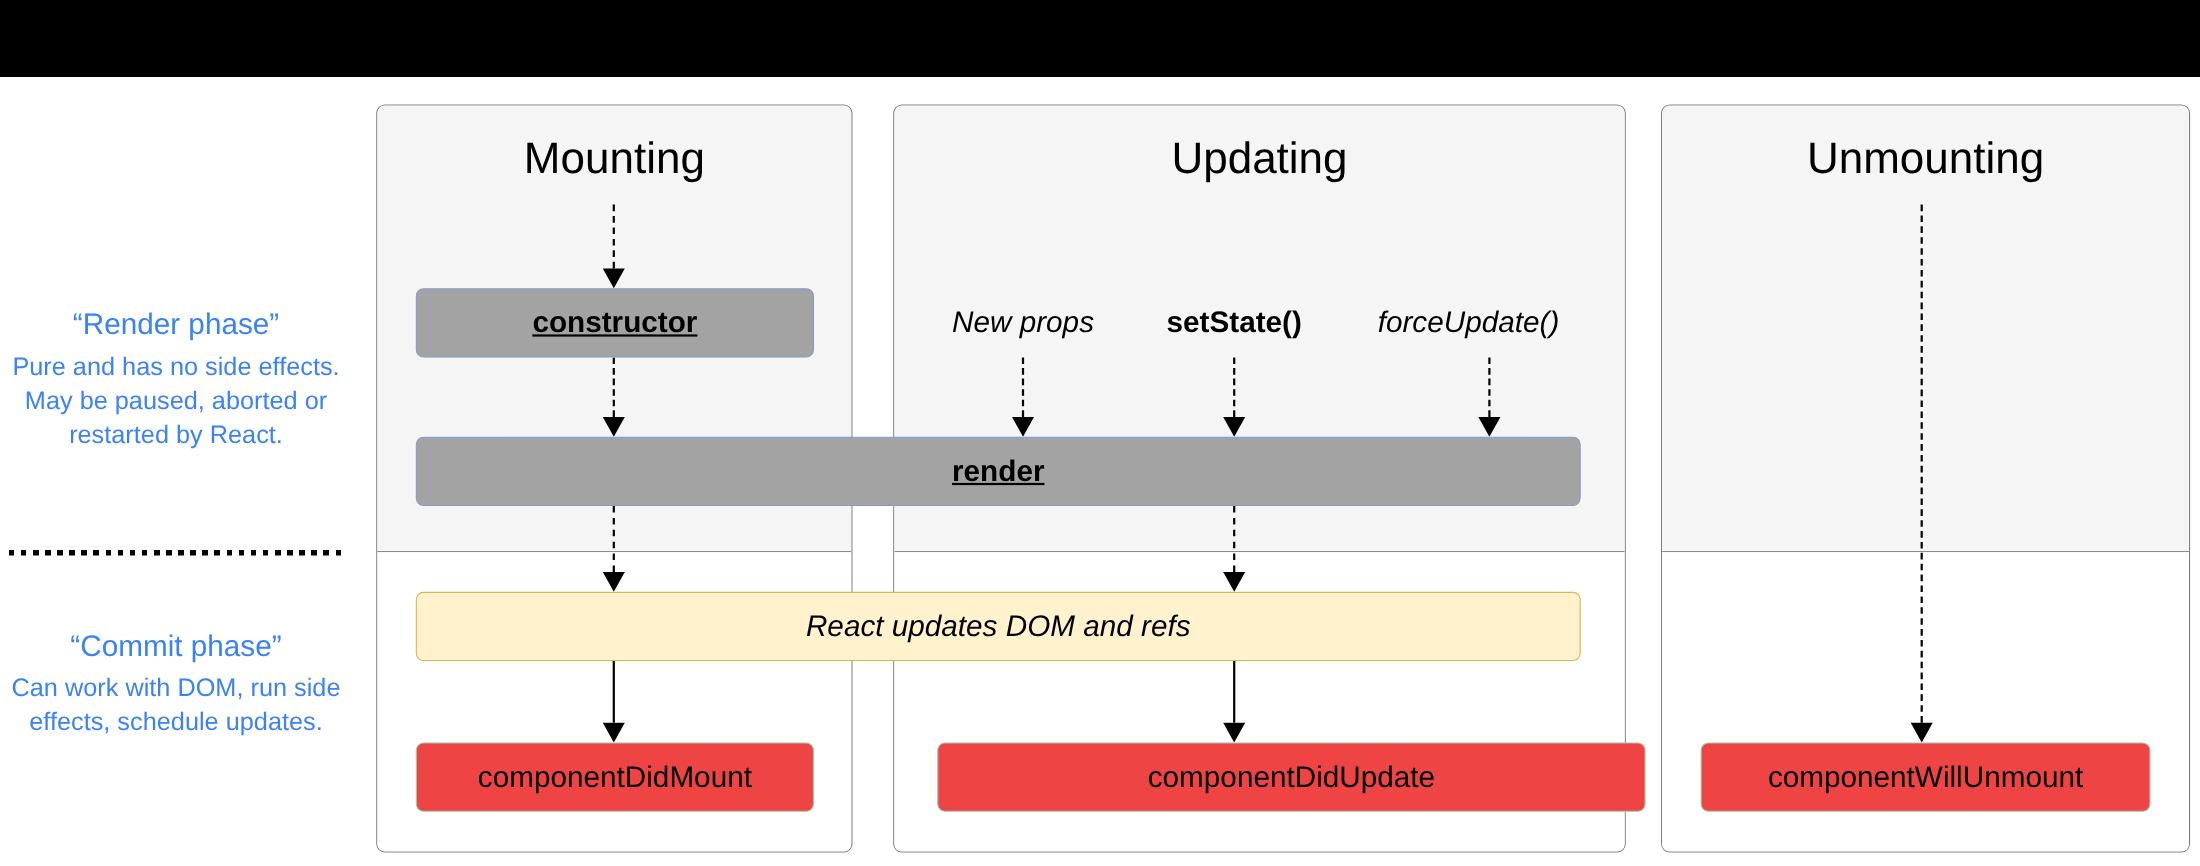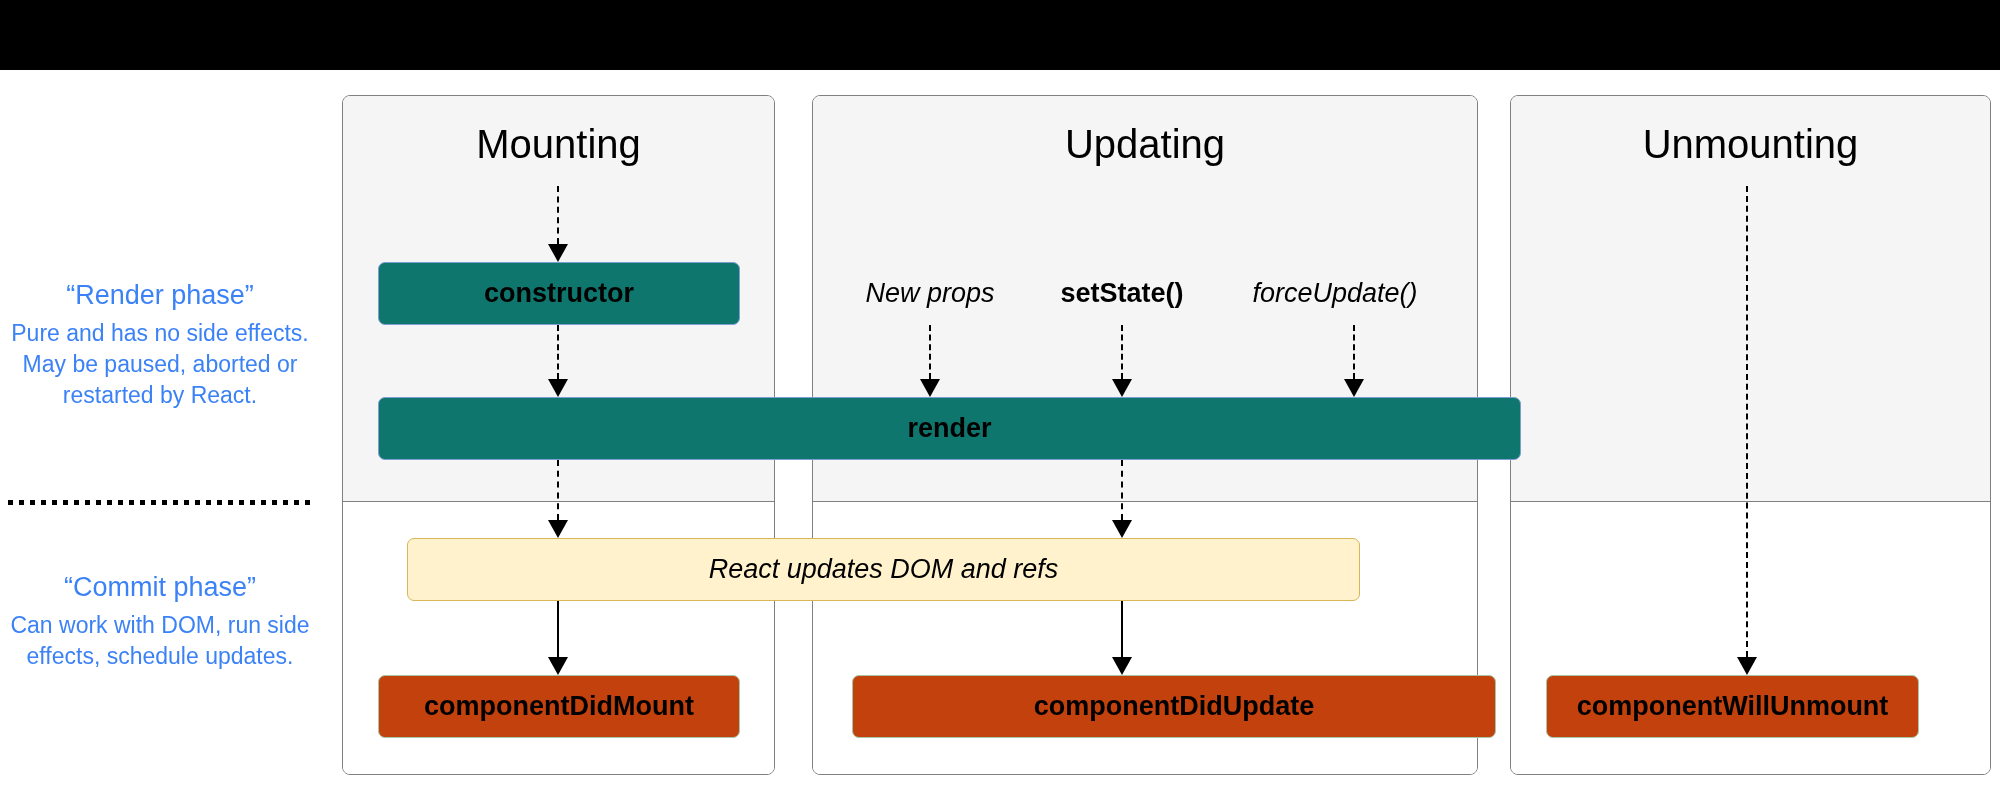--- a/index.html
+++ b/index.html
@@ -120,42 +120,43 @@
     border-radius: 7px;
     box-sizing: border-box;
     display: flex;
     align-items: center;
     justify-content: center;
     font-size: 27px;
     color: #000000;
     z-index: 6;
   }
   .lc-box.blue {
-    background: #0f766e;
+    background: #a3a3a3;
     border: 1.5px solid #7e9ed2;
     font-weight: bold;
+    text-decoration: underline;
   }
   .lc-box.yellow {
     background: #fff2cc;
     border: 1.5px solid #d6b656;
     font-style: italic;
     font-weight: 400;
   }
   .lc-box.green {
-    background: #c2410c;
+    background: #ef4444;
     border: 1.5px solid #a7c6a5;
-    font-weight: bold;
+    font-weight: normal;
   }
 
   #box-constructor        { left: 378px;  top: 262px; width: 362px; }
-  #box-render             { left: 378px;  top: 397px; width: 1143px; }
-  #box-react-updates      { left: 378px;  top: 538px; width: 953px; margin-left: 29px; }
+  #box-render             { left: 378px;  top: 397px; width: 1059px; }
+  #box-react-updates      { left: 378px;  top: 538px; width: 1059px; }
   #box-did-mount          { left: 378px;  top: 675px; width: 362px; }
   #box-did-update         { left: 852px;  top: 675px; width: 644px; }
-  #box-will-unmount       { left: 1546px; top: 675px; width: 373px; }
+  #box-will-unmount       { left: 1546px; top: 675px; width: 409px; }
 
   
   .trigger-label {
     position: absolute;
     font-size: 27px;
     color: #000000;
     text-align: center;
     white-space: nowrap;
     transform: translateX(-50%);
     z-index: 6;

